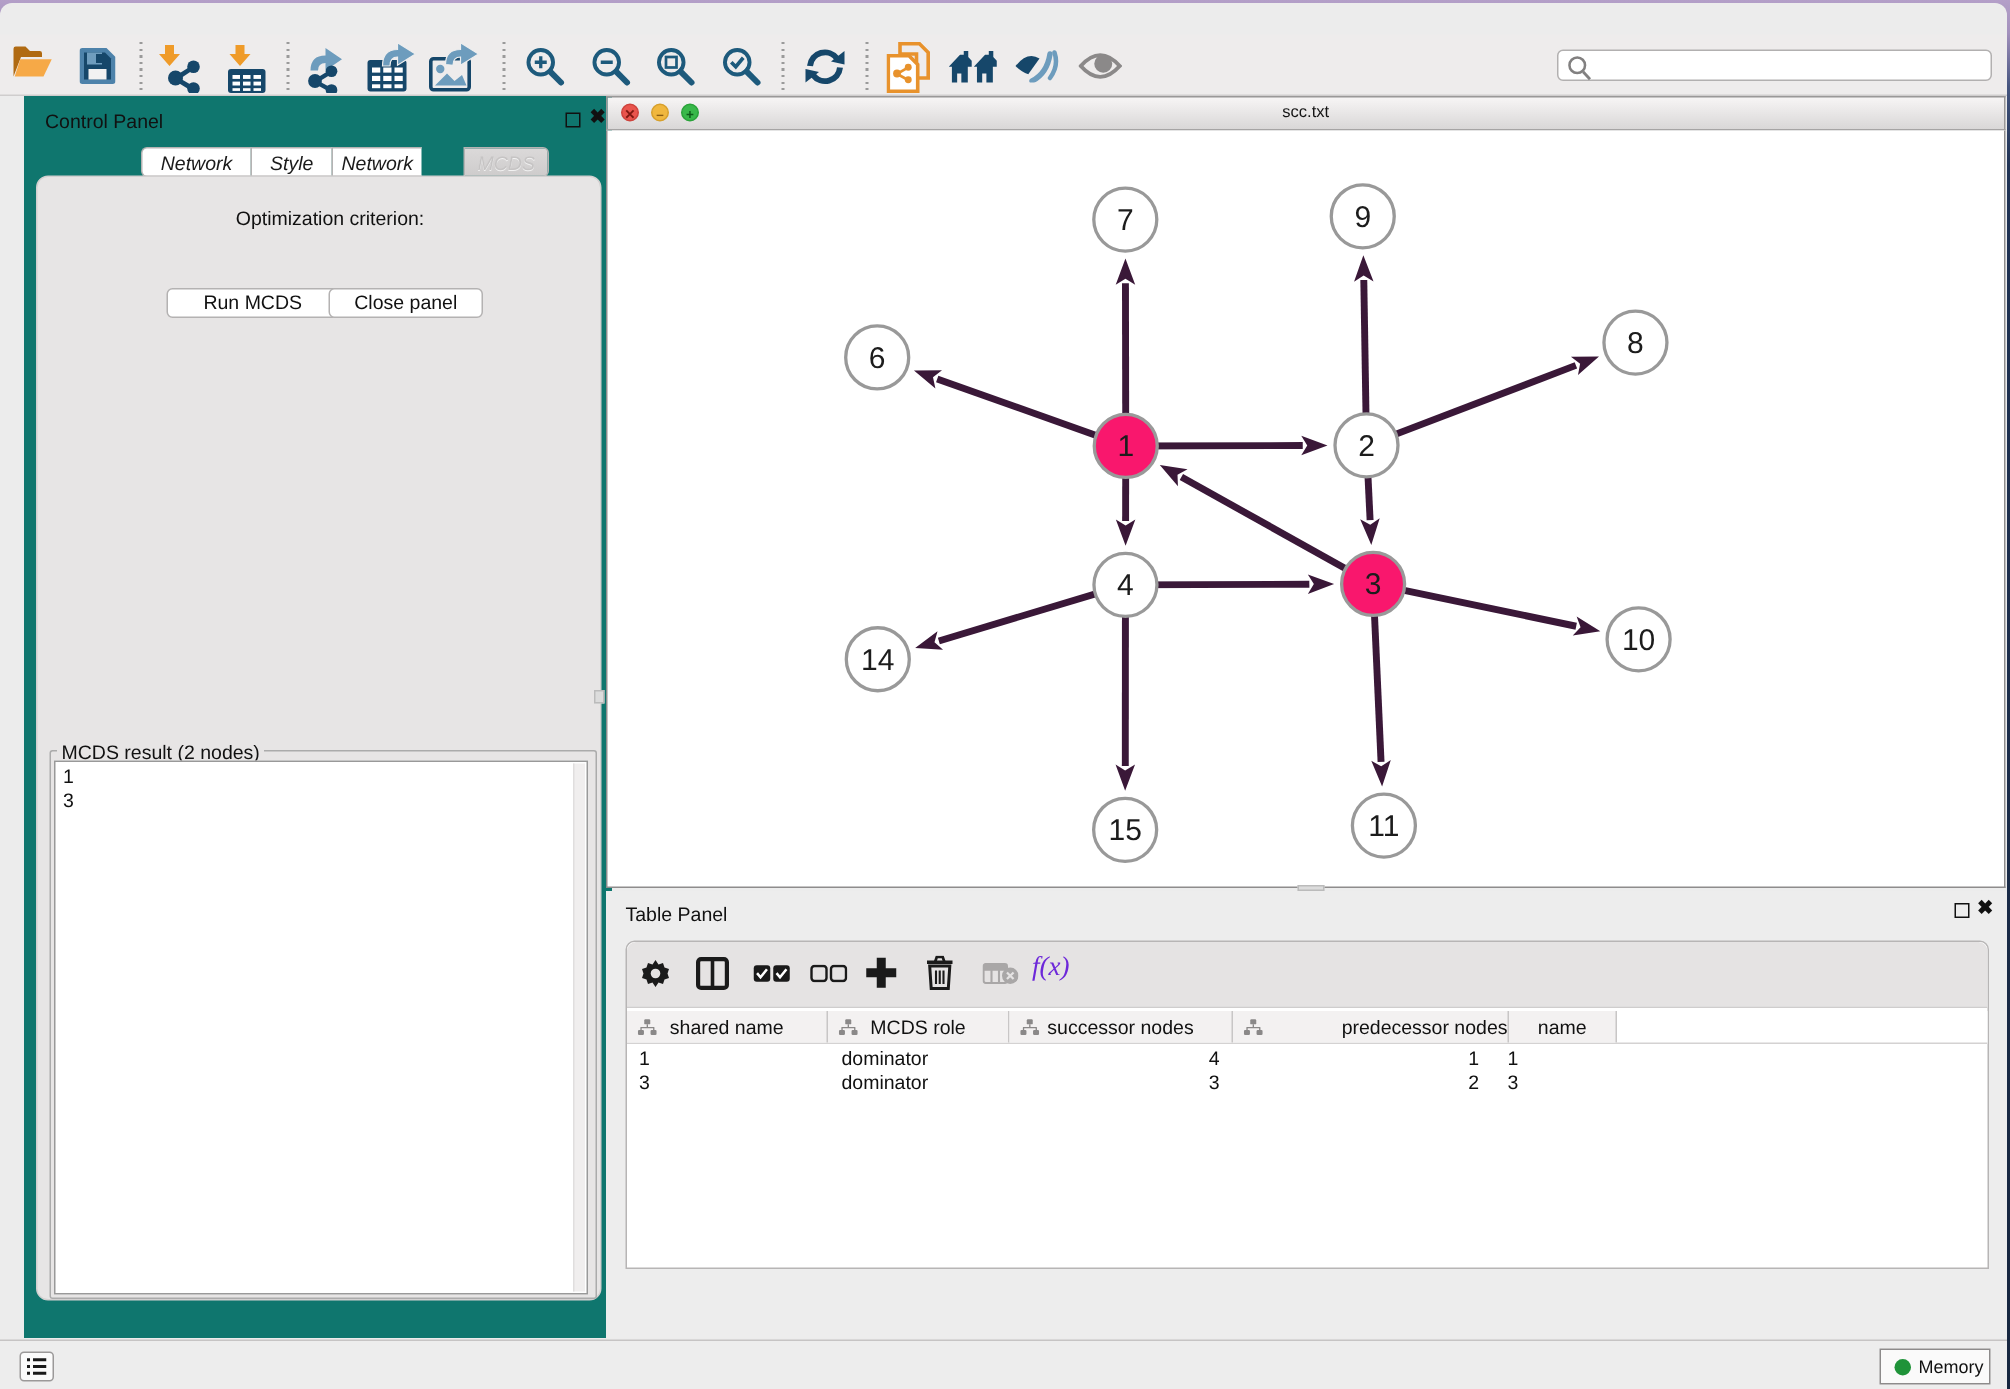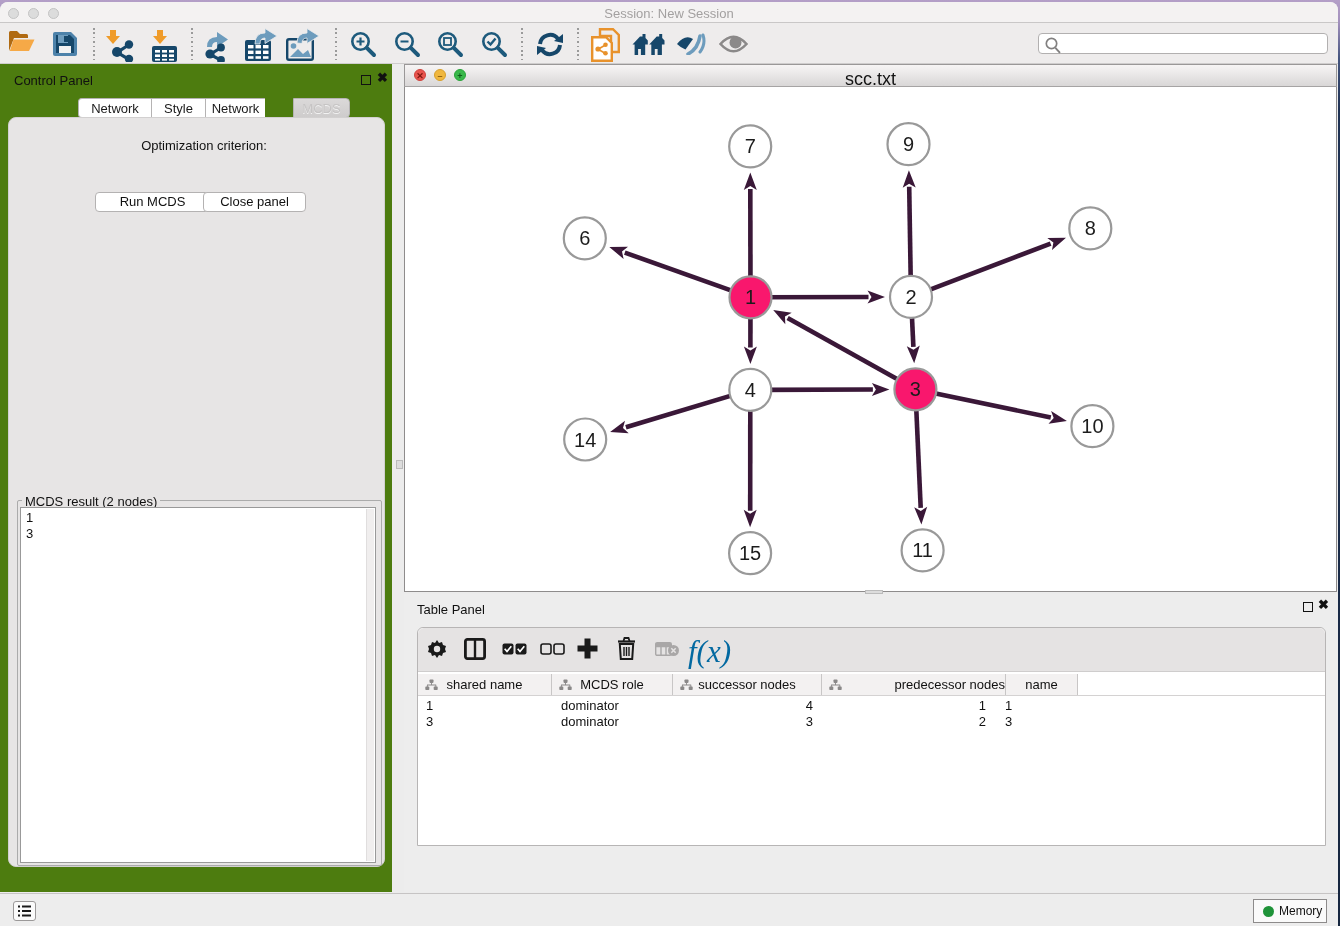--- a/index.html
+++ b/index.html
@@ -10,67 +10,61 @@
 #titlebar { position:absolute; left:0; top:0; right:0; height:21px; background:#f4f2f2; border-bottom:1px solid #c9c7c7; }
 .tl { position:absolute; top:6px; width:11px; height:11px; border-radius:50%; background:#dcdcdc; border:1px solid #c3c3c3; }
 #ttext { position:absolute; top:4px; left:0; right:0; text-align:center; font-size:13px; color:#a3a0a0; }
 
 #toolbar { position:absolute; left:0; top:21px; right:0; height:41px; background:#eeecec; border-bottom:1px solid #cfcdcd; }
 .sep { position:absolute; top:5px; height:32px; width:1.6px; background:repeating-linear-gradient(#9a9a9a 0 1.6px, transparent 1.6px 4.4px); }
 .ticon { position:absolute; top:7px; }
 #searchbox { position:absolute; left:1038px; top:10px; width:290px; height:21px; background:#fff; border:1px solid #b2b0b0; border-radius:4px; }
 #searchbox svg { position:absolute; left:6px; top:3px; }
 
-#cpanel { position:absolute; left:0; top:62px; width:392px; bottom:34px; background:#4d7c0f; }
+#cpanel { position:absolute; left:16px; top:62px; width:392px; bottom:34px; background:#0f766e; }
 #cpanel-h { position:absolute; left:14px; top:9px; font-size:13px; color:#111; }
 .float-btn { position:absolute; top:11px; width:10px; height:10px; border:1.5px solid #111; background:transparent; }
 .x-btn { position:absolute; top:6px; font-size:13px; font-weight:bold; color:#111; }
-.tabrow { position:absolute; height:20px; display:flex; font-size:13px; }
+.tabrow { position:absolute; height:20px; display:flex; font-size:13px;font-style:italic; }
 .tab { border:1px solid #b5b3b3; border-right:none; background:#fff; color:#1a1a1a; text-align:center; line-height:19px; }
 .tab:first-child { border-radius:4px 0 0 4px; }
 .tab:last-child { border-radius:0 4px 4px 0; border-right:1px solid #b5b3b3;margin-left:28px; }
 .tab.sel { background:linear-gradient(#dbd9d9,#cecccc); color:#c6c4c4; text-shadow:0 1px 0 #f2f2f2; }
 #cp-content { position:absolute; left:8px; top:53px; width:377px; height:750px; background:#e7e5e5; border:1px solid #d2d0d0; border-radius:8px; }
 #opt-label { position:absolute; left:8px; width:100%; top:74px; text-align:center; font-size:13px; color:#111; }
 #opt-select { position:absolute; left:44px; top:95px; width:311px; height:20px; background:#fff; border:1px solid #b4b2b2; border-radius:4px; font-size:13px; color:#111; line-height:18px; padding-left:13px; }
 .btn { position:absolute; height:20px; background:#fff; border:1px solid #b4b2b2; border-radius:4px; font-size:13px; color:#111; text-align:center; line-height:18px; }
 #mcds-group { position:absolute; left:17px; top:436px; width:365px; height:366px; border:1px solid #ababab; border-radius:2px; }
 #mcds-label { position:absolute; left:4px; top:-7px; background:#e7e5e5; padding:0 3px; font-size:13px; color:#111; }
 #mcds-text { position:absolute; left:2px; top:6px; right:5px; bottom:2px; background:#fff; border:1px solid #999; font-size:13px; color:#111; line-height:16px; padding:2px 0 0 5px; }
 #mcds-scroll { position:absolute; right:1px; top:1px; width:8px; bottom:1px; background:#f0eeee; border-left:1px solid #e0dede; }
 
 #netwin { position:absolute; left:404px; top:61px; width:933px; height:530px; }
 #net-tb { position:absolute; left:0; top:1px; right:0; height:23px; background:linear-gradient(#f7f5f5,#d9d7d7); border:1px solid #9a9898; border-bottom:1px solid #a6a4a4; }
 .light { position:absolute; top:4px; width:12px; height:12px; border-radius:50%; font-size:9px; font-weight:bold; text-align:center; line-height:12px; }
-#net-title { position:absolute; top:4px; left:0; right:0; text-align:center; font-size:18px; color:#141414; }
+#net-title { position:absolute; top:4px; left:0; right:0; text-align:center; font-size:11px; color:#141414; }
 #canvas { position:absolute; left:0; top:24px; right:0; bottom:1px; background:#fff; border:1px solid #8e8c8c; border-top:none; }
 
 #tpanel { position:absolute; left:404px; top:592px; right:0; bottom:34px; background:#ededed; }
 #tp-h { position:absolute; left:13px; top:8px; font-size:13px; color:#111; }
 #tcard { position:absolute; left:13px; top:33px; width:909px; height:219px; background:#fff; border:1px solid #b7b5b5; border-radius:6px 6px 0 0; }
 #tcard-tb { position:absolute; left:0; top:0; right:0; height:44px; background:#e5e3e3; border-radius:6px 6px 0 0; border-bottom:1px solid #cfcdcd; }
 #thead { position:absolute; left:0; top:46px; right:0; height:22px; background:#fff; border-bottom:1px solid #d4d2d2; font-size:13px; color:#111; }
 .hcell { position:absolute; top:0; height:21px; border-right:1px solid #c8c6c6; text-align:center; line-height:21px; background:#f3f1f1; }
 .hcell .treeic { position:absolute; left:7px; top:5px; margin:0; }
 .rowtext { position:absolute; font-size:13px; color:#111; }
 .treeic { vertical-align:-1px; margin-right:6px; }
 
 #statusbar { position:absolute; left:0; right:0; bottom:0; height:33px; background:#ededed; border-top:1px solid #c6c4c4; }
 #membtn { position:absolute; right:11px; top:5px; width:74px; height:24px; background:#fafafa; border:1px solid #8d8b8b; font-size:12px; color:#111; display:flex; align-items:center; padding-left:9px; }
 #listbtn { position:absolute; left:13px; top:7px; width:23px; height:20px; background:#fbfbfb; border:1px solid #9b9999; border-radius:3px; }
 </style>
 </head>
 <body>
 <div id="win">
-  <div id="titlebar">
-    <div class="tl" style="left:8px;"></div>
-    <div class="tl" style="left:28px;"></div>
-    <div class="tl" style="left:48px;"></div>
-    <div id="ttext">Session: New Session</div>
-  </div>
   <div id="toolbar">
     <svg class="ticon" style="left:8px;" width="29" height="22" viewBox="0 0 29 22">
       <path d="M1,21 L1,2.5 Q1,1 2.5,1 L9,1 L12,4 L18.5,4 Q20,4 20,5.5 L20,8 L6,8 Z" fill="#b06a12"></path>
       <path d="M5.5,9.5 L26.5,9.5 L21,21 L1.8,21 Z" fill="#f6a947"></path>
     </svg>
     <svg class="ticon" style="left:53px; top:9px;" width="24" height="24" viewBox="0 0 24 24">
       <path d="M2,0 L18,0 L24,6 L24,22 Q24,24 22,24 L2,24 Q0,24 0,22 L0,2 Q0,0 2,0 Z" fill="#4d82aa"></path>
       <path d="M3,3 L17,3 L21,7 L21,21 L3,21 Z" fill="#16476a"></path>
       <rect x="5" y="3" width="10" height="8" fill="#6f9dbe"></rect>
       <rect x="11" y="4" width="4" height="6" fill="#16476a"></rect>
@@ -320,21 +314,21 @@
           <path d="M2.8,7 H16.2 L15.2,22 H3.8 Z" fill="none" stroke="#1a1a1a" stroke-width="2"></path>
           <path d="M7,10 V19 M9.5,10 V19 M12,10 V19" stroke="#1a1a1a" stroke-width="1.4"></path>
         </svg>
         <svg style="position:absolute;left:237px;top:14px;" width="24" height="14" viewBox="0 0 24 14">
           <rect x="0.7" y="0.7" width="15.6" height="12.6" rx="1.4" fill="none" stroke="#a9a7a7" stroke-width="1.4"></rect>
           <path d="M1,4.5 H16 M6,1 V13 M11,1 V13" stroke="#a9a7a7" stroke-width="1.4"></path>
           <rect x="1" y="1" width="15" height="3" fill="#a9a7a7"></rect>
           <circle cx="18.5" cy="8.5" r="5.5" fill="#a9a7a7"></circle>
           <path d="M16.3,6.3 L20.7,10.7 M20.7,6.3 L16.3,10.7" stroke="#e5e3e3" stroke-width="1.5"></path>
         </svg>
-        <div style="position:absolute;left:270px;top:6px;width:50px;font-family:'Liberation Serif',serif;font-style:italic;font-size:31px;color:#0369a1;">f(x)</div>
+        <div style="position:absolute;left:270px;top:6px;width:50px;font-family:'Liberation Serif',serif;font-style:italic;font-size:18px;color:#6d28d9;">f(x)</div>
       </div>
       <div id="thead">
         <div class="hcell" style="left:0; width:134px;"><svg class="treeic" width="13" height="12" viewBox="0 0 13 12">
               <g fill="#8a8888">
                 <rect x="4.5" y="0.5" width="4" height="3.4" rx="0.8"></rect>
                 <rect x="0.3" y="7.6" width="4" height="3.4" rx="0.8"></rect>
                 <rect x="8.7" y="7.6" width="4" height="3.4" rx="0.8"></rect>
                 <path d="M6.1,3.9 h0.9 v2 h-0.9 z M2,5.6 h9.2 v0.9 H2 Z M1.9,6 h0.9 v2 h-0.9 z M10.4,6 h0.9 v2 h-0.9 z"></path>
               </g>
             </svg>shared name</div>

